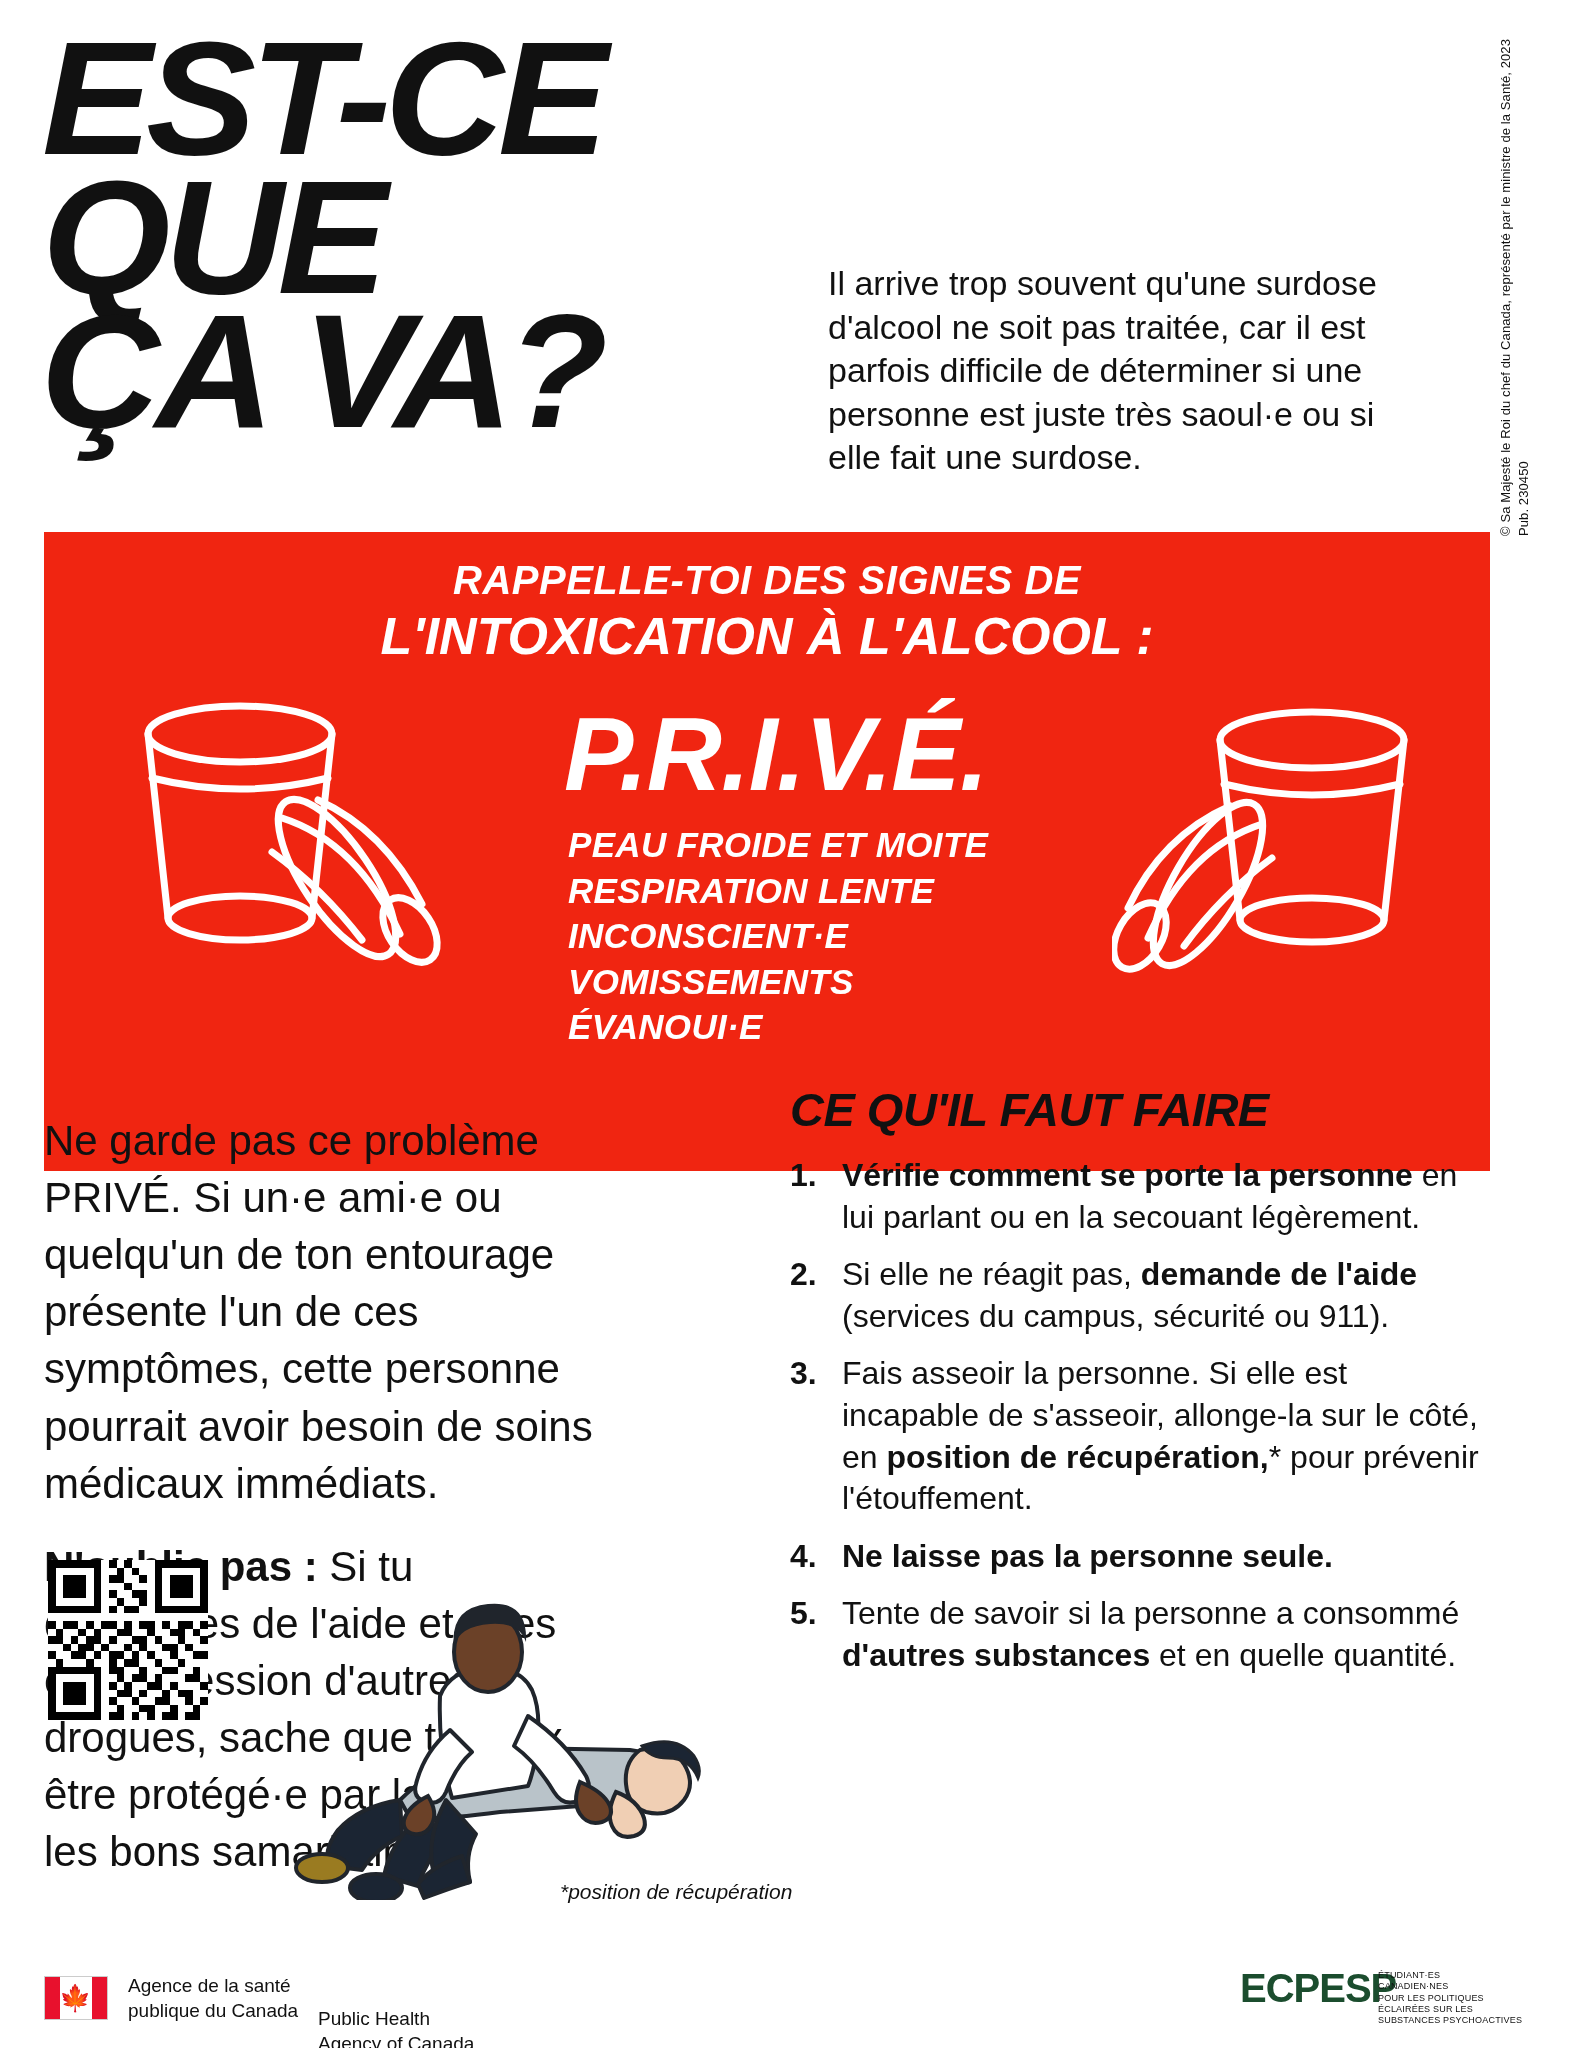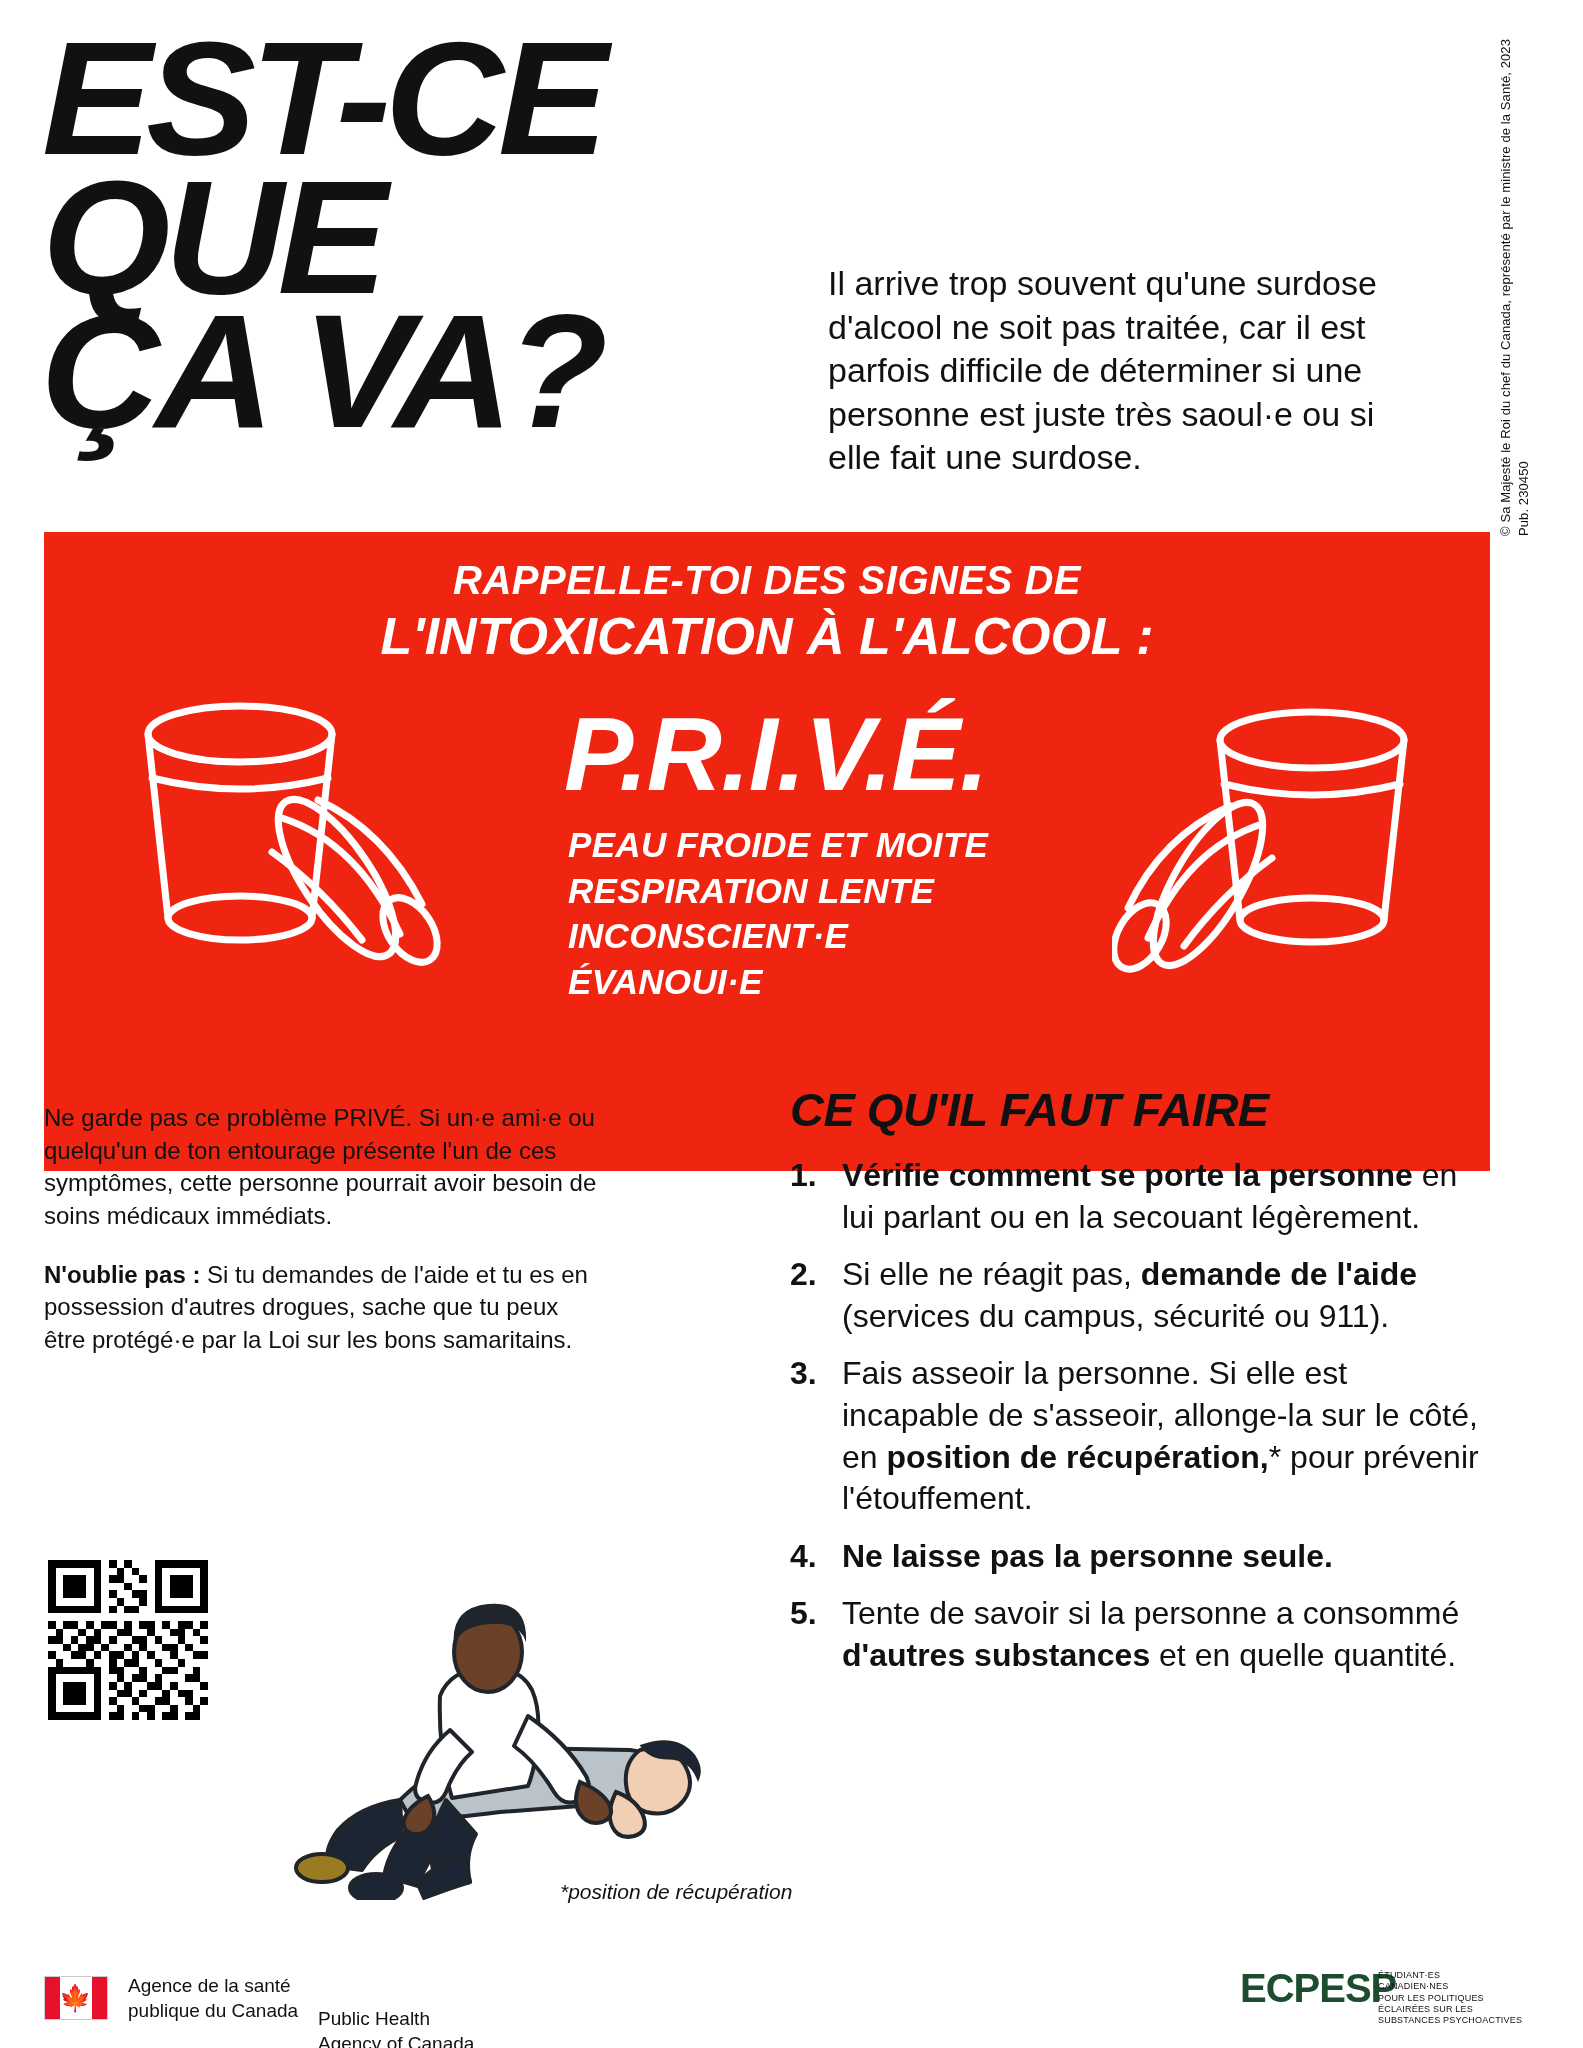--- a/index.html
+++ b/index.html
@@ -71,21 +71,21 @@
     transform-origin:left top;
     font-size:13px;line-height:1.35;color:#111;
     letter-spacing:0.1px;
     white-space:nowrap;
   }
   .copyright .c2{display:block;}
 
   
   .col-left{position:absolute;left:44px;top:1098px;width:560px;}
   .col-left p{
-    margin:4px 0 26px 0;font-size:24px;line-height:1.36;color:#111;font-weight:400;
+    margin:14px 0 26px 0;font-size:42px;line-height:1.36;color:#111;font-weight:400;
   }
   .col-left p b{font-weight:800;}
 
   .qr-block{position:absolute;left:48px;top:1560px;width:220px;}
   .qr-label{
     font-style:italic;font-size:27px;line-height:1.22;color:#111;margin-bottom:12px;
   }
   .qr{width:160px;height:160px;display:block;}
 
   
@@ -162,20 +162,21 @@
         <span>RAPPELLE-TOI DES SIGNES DE</span>
         <span class="l2">L'INTOXICATION À L'ALCOOL :</span>
       </div>
 
       <div class="acronym">P.R.I.V.É.</div>
 
       <div class="sym-list">
         <div><span class="cap">P</span><span>EAU FROIDE ET MOITE</span></div>
         <div><span class="cap">R</span><span>ESPIRATION LENTE</span></div>
         <div><span class="cap">I</span><span>NCONSCIENT·E</span></div>
+        <div><span class="cap">V</span><span>OMISSEMENTS</span></div>
         <div><span class="cap">É</span><span>VANOUI·E</span></div>
       </div>
 
       <div class="glass glass-right">
         <svg width="330" height="310" viewBox="0 0 330 310">
           <g fill="none" stroke="#ffffff" stroke-width="7" stroke-linecap="round" stroke-linejoin="round">
             <ellipse cx="200" cy="48" rx="92" ry="28"></ellipse>
             <path d="M108 48 L128 228"></path>
             <path d="M292 48 L272 228"></path>
             <ellipse cx="200" cy="228" rx="72" ry="22"></ellipse>

